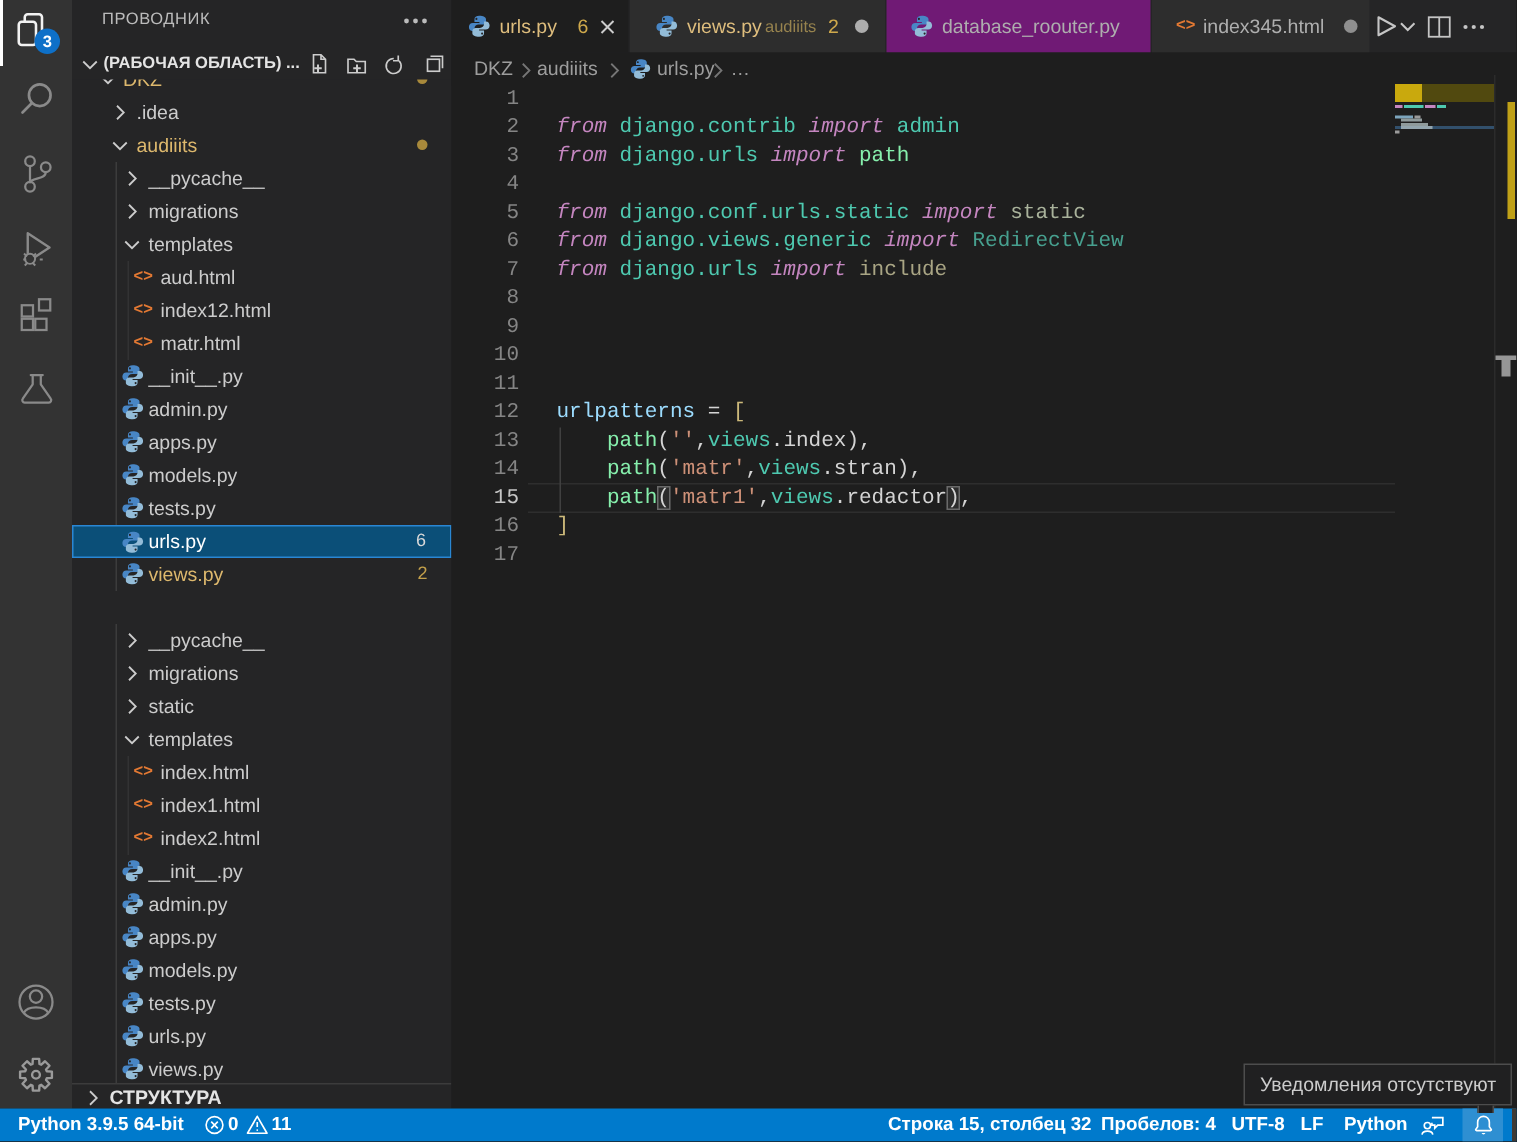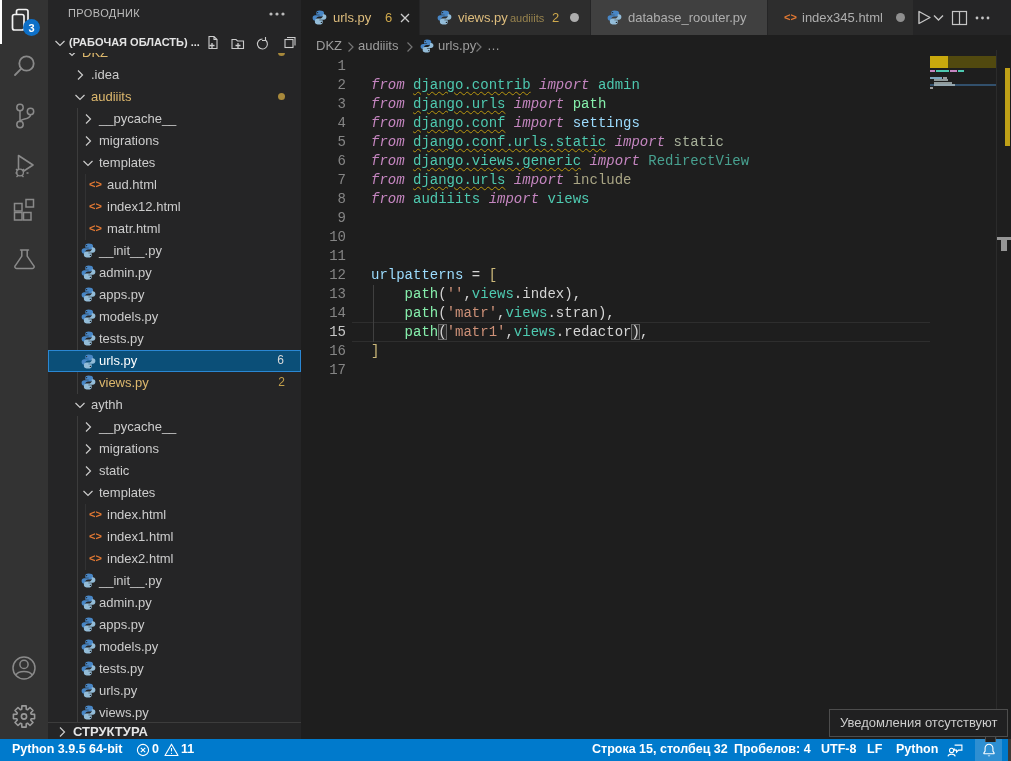--- a/index.html
+++ b/index.html
@@ -35,21 +35,21 @@
   .codeline { left:70px; color:#d4d4d4; }
   .k { color:#c586c0;font-style:italic; }
   .m { color:#4ec9b0; }
   .y { color:#86efac; }
   .b9 { color:#9cdcfe; }
   .s { color:#ce9178; }
   .fs { color:#a9b29b; }
   .fr { color:#47a08f; }
   .fi { color:#a9a584; }
   .br { color:#ccb97a; }
-  .sq { text-decoration:underline; text-decoration-style:wavy; text-decoration-color:#b8960f;
+  .sq { text-decoration-style:wavy; text-decoration-color:#b8960f;
     text-decoration-thickness:1px; text-underline-offset:2px; }
   .bm { outline:1px solid #6a6a6a; outline-offset:-1px; background:rgba(110,110,110,0.18); }
   
   #statusbar { left:0; top:739px; width:1011px; height:22px; background:#007acc; color:#ffffff; font-size:12.5px; }
   .st { position:absolute; top:3px; white-space:nowrap;font-weight:bold; }
   
   #tooltip { left:829px; top:709px; width:179px; height:28px; background:#202021; border:1px solid #4d4d4d;
     color:#cccccc; font-size:13px; }
 </style>
 </head>
@@ -220,26 +220,20 @@
         <span class="lbl" style="left:50px;top:2px;color:#ffffff;">urls.py</span>
         <span class="badge" style="color:#d8d8d8;top:2px;">6</span>
       </div>
     <div class="row" style="top:372px">
         <svg class="pyic" style="left:33px" width="15" height="15" viewBox="0 0 15 15">
           <use href="#py"></use>
         </svg>
         <span class="lbl gold" style="left:51px">views.py</span>
         <span class="badge" style="color:#c3a04b;">2</span>
       </div>
-    <div class="row" style="top:394px">
-        <svg class="tw" style="left:24px" width="16" height="16" viewBox="0 0 16 16">
-          <path d="M3.5 6 l4.5 4.5 4.5-4.5" stroke="#cccccc" stroke-width="1.2" fill="none"></path>
-        </svg>
-        <span class="lbl" style="left:43px">aythh</span>
-      </div>
     <div class="row" style="top:416px">
         <svg class="tw" style="left:32px" width="16" height="16" viewBox="0 0 16 16">
           <path d="M6 3.5 l4.5 4.5 -4.5 4.5" stroke="#cccccc" stroke-width="1.2" fill="none"></path>
         </svg>
         <span class="lbl" style="left:51px">__pycache__</span>
       </div>
     <div class="row" style="top:438px">
         <svg class="tw" style="left:32px" width="16" height="16" viewBox="0 0 16 16">
           <path d="M6 3.5 l4.5 4.5 -4.5 4.5" stroke="#cccccc" stroke-width="1.2" fill="none"></path>
         </svg>
@@ -349,21 +343,21 @@
       </div>
       <div class="tab" style="left:119px;width:170px;background:#2d2d2d;">
         <svg class="abs" style="left:17px;top:10px" width="15" height="15" viewBox="0 0 15 15">
             <use href="#py"></use>
           </svg>
         <span class="tlbl" style="left:38px;color:#debd7d;">views.py</span>
         <span class="tlbl" style="left:90px;top:12px;color:#97834e;font-size:11px;">audiiits</span>
         <span class="tlbl" style="left:132px;color:#cfa94c;">2</span>
         <span class="abs" style="left:150px;top:13px;width:9px;height:9px;border-radius:50%;background:#adadad;"></span>
       </div>
-      <div class="tab" style="left:290px;width:176px;background:#404040;">
+      <div class="tab" style="left:290px;width:176px;background:#701a75;">
         <svg class="abs" style="left:16px;top:10px" width="15" height="15" viewBox="0 0 15 15">
             <use href="#py"></use>
           </svg>
         <span class="tlbl" style="left:37px;color:#aeaeae;">database_roouter.py</span>
       </div>
       <div class="tab" style="left:467px;width:145px;background:#2d2d2d;">
         <span class="tlbl" style="left:16px;top:11px;color:#e37933;font-weight:bold;font-size:11px;">&lt;&gt;</span>
         <span class="tlbl" style="left:34px;color:#aeaeae;">index345.html</span>
         <span class="abs" style="left:128px;top:13px;width:9px;height:9px;border-radius:50%;background:#8f8f8f;"></span>
       </div>
@@ -413,25 +407,23 @@
       <div class="gut" style="top:228px">13</div>
       <div class="gut" style="top:247px">14</div>
       <div class="gut" style="top:266px;color:#c6c6c6;">15</div>
       <div class="gut" style="top:285px">16</div>
       <div class="gut" style="top:304px">17</div>
       <div class="abs" style="left:51px;top:265px;width:578px;height:1px;background:#2e2e2e;"></div>
       <div class="abs" style="left:51px;top:284px;width:578px;height:1px;background:#2e2e2e;"></div>
       <div class="abs" style="left:72px;top:228px;width:1px;height:57px;background:#404040;"></div>
       <div class="codeline" style="top:19px"><span class="k">from</span> <span class="m sq">django.contrib</span> <span class="k">import</span> <span class="m">admin</span></div>
       <div class="codeline" style="top:38px"><span class="k">from</span> <span class="m sq">django.urls</span> <span class="k">import</span> <span class="y">path</span></div>
-      <div class="codeline" style="top:57px"><span class="k">from</span> <span class="m sq">django.conf</span> <span class="k">import</span> <span class="b9">settings</span></div>
       <div class="codeline" style="top:95px"><span class="k">from</span> <span class="m sq">django.views.generic</span> <span class="k">import</span> <span class="fr">RedirectView</span></div>
       <div class="codeline" style="top:76px"><span class="k">from</span> <span class="m sq">django.conf.urls.static</span> <span class="k">import</span> <span class="fs">static</span></div>
       <div class="codeline" style="top:114px"><span class="k">from</span> <span class="m sq">django.urls</span> <span class="k">import</span> <span class="fi">include</span></div>
-      <div class="codeline" style="top:133px"><span class="k">from</span> <span class="m">audiiits</span> <span class="k">import</span> <span class="m">views</span></div>
       <div class="codeline" style="top:209px"><span class="b9">urlpatterns</span> = <span class="br">[</span></div>
       <div class="codeline" style="top:247px">    <span class="y">path</span>(<span class="s">'matr'</span>,<span class="m">views</span>.stran),</div>
       <div class="codeline" style="top:228px">    <span class="y">path</span>(<span class="s">''</span>,<span class="m">views</span>.index),</div>
       <div class="codeline" style="top:266px">    <span class="y">path</span><span class="bm">(</span><span class="s">'matr1'</span>,<span class="m">views</span>.redactor<span class="bm">)</span>,</div>
       <div class="codeline" style="top:285px"><span class="br">]</span></div>
     </div>
 
     <div class="abs" style="left:629px;top:55.5px;width:66px;height:12.5px;background:#51490f;"></div>
     <div class="abs" style="left:629px;top:55.5px;width:17.5px;height:12.5px;background:#c9a90d;"></div>
     <div class="abs" style="left:629px;top:69.5px;width:5px;height:2px;background:#c586c0;"></div>

